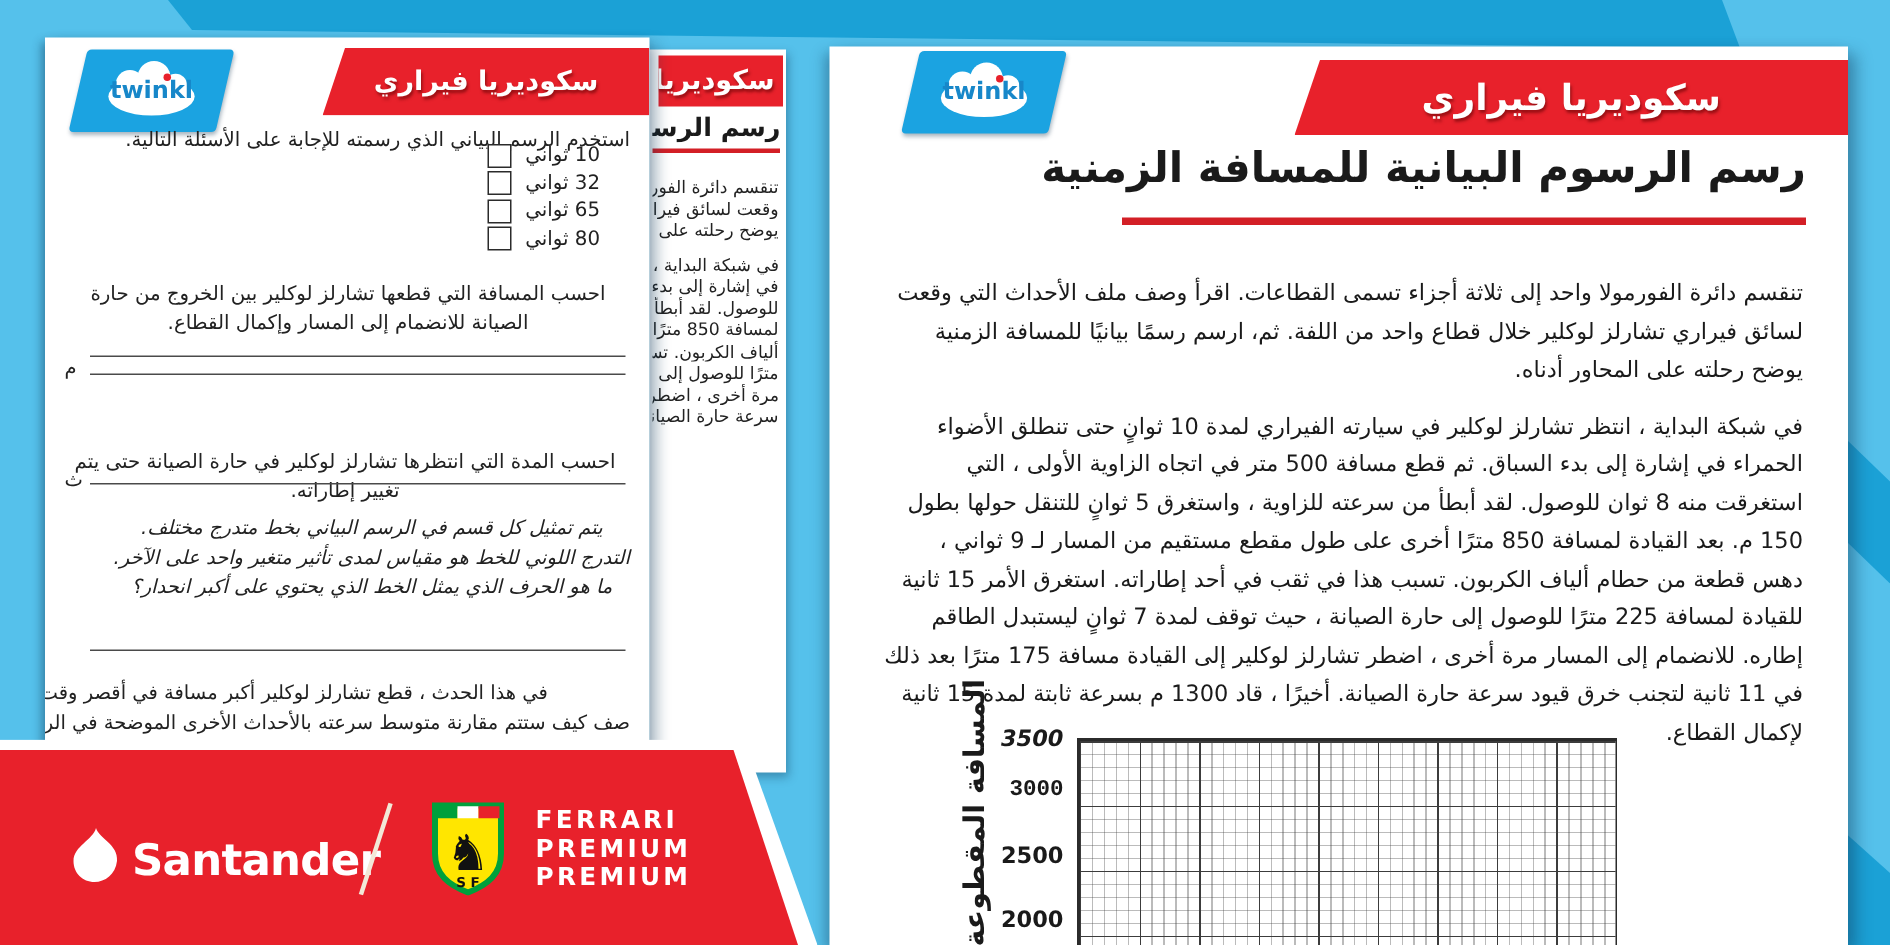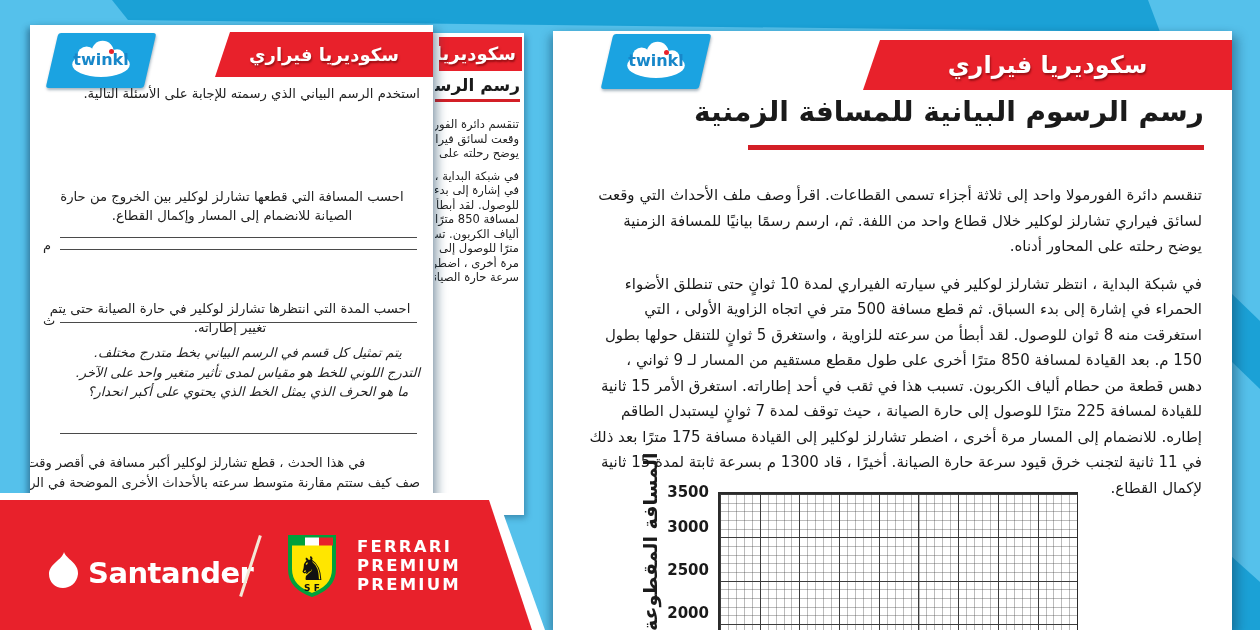--- a/index.html
+++ b/index.html
@@ -63,21 +63,21 @@
   
   .grid{left:165px;top:461px;width:357px;height:138px;background:#fff;
     border-top:2px solid #2b2b2b;border-left:2px solid #2b2b2b;border-right:1px solid #2b2b2b;
     background-image:
       repeating-linear-gradient(to right,#3c3c3c 0 1px,transparent 1px 39.7px),
       repeating-linear-gradient(to bottom,#3c3c3c 0 1px,transparent 1px 43.3px),
       repeating-linear-gradient(to right,rgba(60,60,60,.35) 0 1px,transparent 1px 7.94px),
       repeating-linear-gradient(to bottom,rgba(60,60,60,.35) 0 1px,transparent 1px 8.66px);}
   .ytick{left:100px;width:56px;text-align:right;font-size:15px;font-weight:600;
     color:#1a1a1a;}
-  .yt0{top:452px;} .yt1{top:487px;} .yt2{top:530px;} .yt3{top:573px;}
+  .yt0{top:452px;font-style:italic;} .yt1{top:487px;font-family:Liberation Mono, monospace;} .yt2{top:530px;} .yt3{top:573px;}
   .ylabel{left:86px;top:600px;transform-origin:0 0;transform:rotate(-90deg);
     font-size:19px;font-weight:bold;color:#1a1a1a;direction:rtl;white-space:nowrap;}
 
   
   .lp-text{direction:rtl;text-align:center;color:#222;}
   .lp-intro{right:13px;top:61px;font-size:13.2px;white-space:nowrap;}
   .opts{right:33px;top:71px;direction:rtl;display:flex;flex-direction:column;
     gap:3.5px;font-size:13.2px;color:#222;}
   .opt{display:flex;align-items:center;gap:9px;height:15px;}
   .cbx{width:14px;height:14px;border:1.6px solid #2b2b2b;background:#fff;
@@ -157,20 +157,38 @@
         </g>
       </svg>
       <div class="twinkl-word">twinkl</div>
       <div class="twinkl-dot"></div>
     </div>
   </div>
   <div class="abs hdr hdr-left">سكوديريا فيراري</div>
 
   <div class="abs lp-text lp-intro">استخدم الرسم البياني الذي رسمته للإجابة على الأسئلة التالية.</div>
 
+  <div class="abs opts">
+    <div class="opt">
+      <span>10 ثواني</span>
+      <span class="cbx"></span>
+    </div>
+    <div class="opt">
+      <span>32 ثواني</span>
+      <span class="cbx"></span>
+    </div>
+    <div class="opt">
+      <span>65 ثواني</span>
+      <span class="cbx"></span>
+    </div>
+    <div class="opt">
+      <span>80 ثواني</span>
+      <span class="cbx"></span>
+    </div>
+  </div>
 
   <div class="abs lp-text lp-q1">احسب المسافة التي قطعها تشارلز لوكلير بين الخروج من حارة الصيانة للانضمام إلى المسار وإكمال القطاع.</div>
   <div class="abs rule rule-q1a"></div>
   <div class="abs rule rule-q1b"></div>
   <div class="abs unit-m">م</div>
 
   <div class="abs lp-text lp-q2">احسب المدة التي انتظرها تشارلز لوكلير في حارة الصيانة حتى يتم تغيير إطاراته.</div>
   <div class="abs rule rule-q2"></div>
   <div class="abs unit-s">ث</div>
 

